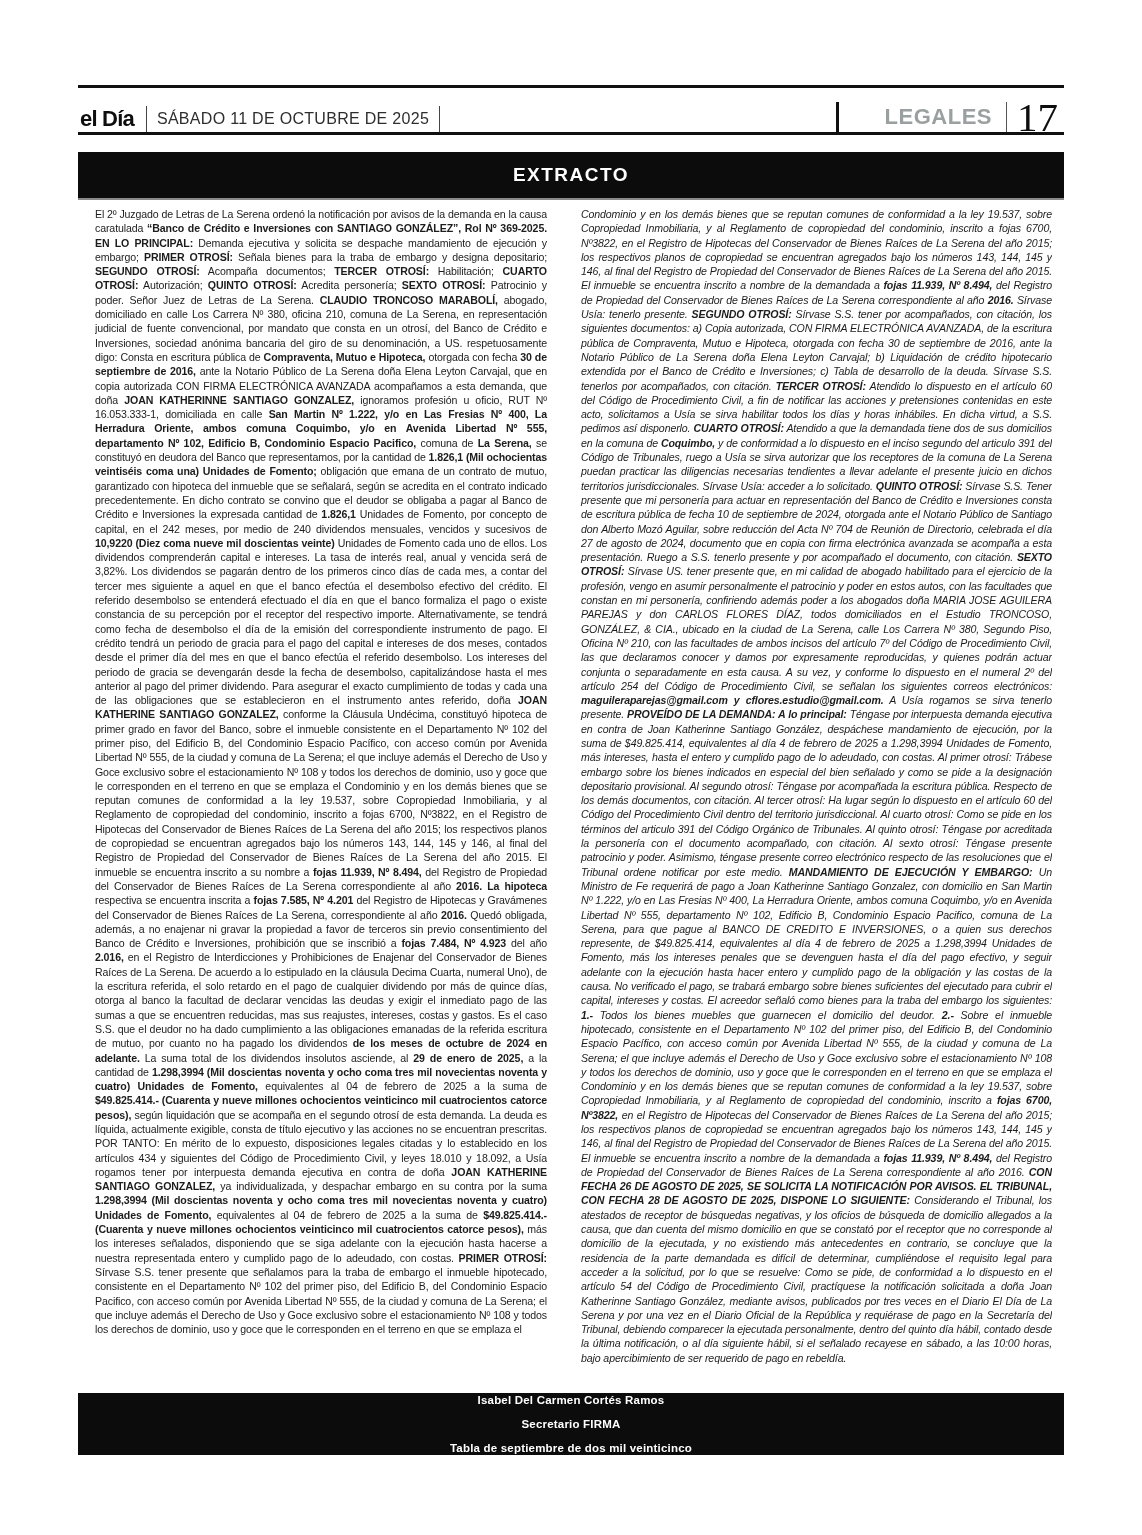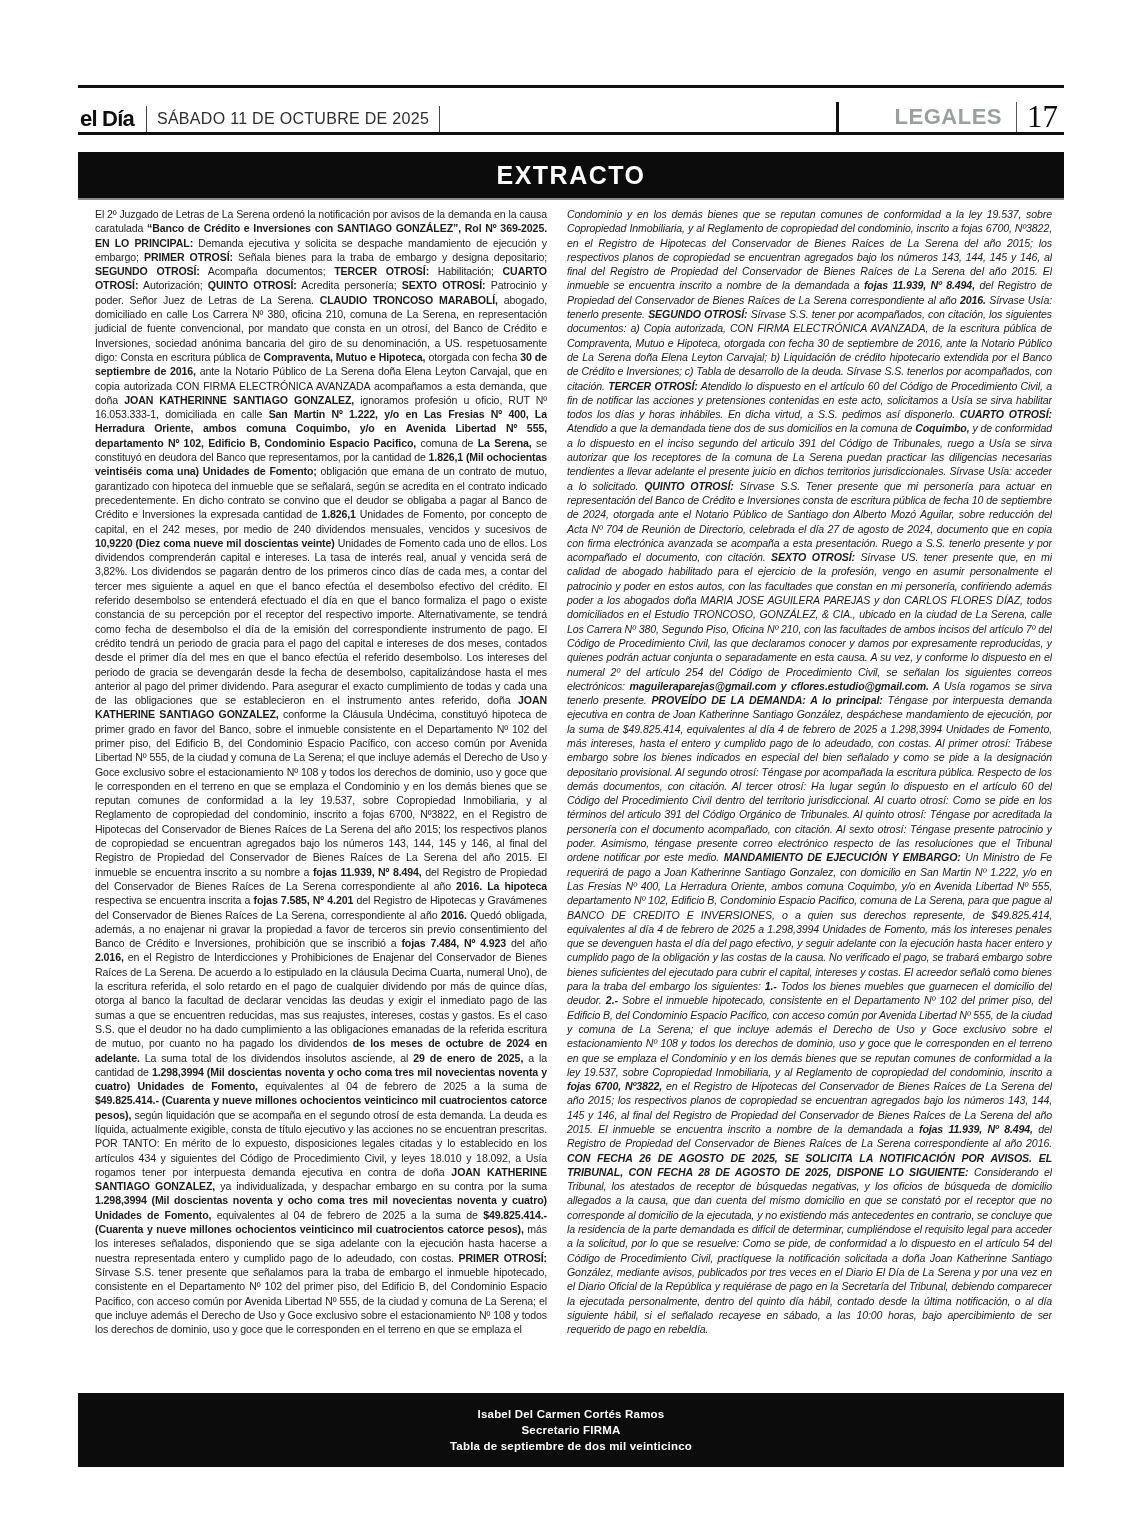--- a/index.html
+++ b/index.html
@@ -12,37 +12,37 @@
   .mast-left{flex:1;display:flex;align-items:center;padding-left:2px;}
   .brand{font-weight:bold;font-size:22px;letter-spacing:-0.8px;color:#0e0e0e;}
   .date-wrap{display:flex;align-items:center;margin-left:12px;height:26px;
              border-left:1px solid #444;border-right:1px solid #444;padding:0 10px;}
   .date{font-size:16px;color:#2e2e2e;letter-spacing:0.3px;}
   .mast-right{width:228px;box-sizing:border-box;border-left:3px solid #101010;display:flex;
               align-items:center;justify-content:flex-end;padding-right:6px;}
   .section-name{font-weight:bold;font-size:22px;letter-spacing:0.5px;color:#9aa0a0;}
   .page-num-wrap{display:flex;align-items:center;margin-left:14px;border-left:1px solid #555;
                  padding-left:10px;height:30px;}
-  .page-num{font-family:"Liberation Serif",serif;font-size:31px;color:#0d0d0d;line-height:30px;}
+  .page-num{font-family:"Liberation Serif",serif;font-size:41px;color:#0d0d0d;line-height:30px;}
 
   
   .banner{position:absolute;left:78px;top:152px;width:986px;height:48px;background:#0c0c0c;
           border-bottom:2px solid #8a8a8a;box-sizing:border-box;display:flex;align-items:center;justify-content:center;}
-  .banner-title{color:#ffffff;font-weight:bold;font-size:25px;letter-spacing:1.5px;}
+  .banner-title{color:#ffffff;font-weight:bold;font-size:19px;letter-spacing:1.5px;}
 
   
-  .columns{position:absolute;left:95px;top:207px;width:957px;height:1187px;display:flex;gap:20px;overflow:hidden;}
+  .columns{position:absolute;left:95px;top:207px;width:957px;height:1187px;display:flex;gap:34px;overflow:hidden;}
   .col{text-align:justify;font-size:10.6px;line-height:14.3px;letter-spacing:-0.12px;color:#1c1c1c;}
   .col-left{width:452px;}
   .col-right{flex:1;font-style:italic;}
   .col .b{font-weight:bold;}
 
   
-  .footer{position:absolute;left:78px;top:1393px;width:986px;height:74px;background:#0c0c0c;
-          box-sizing:border-box;display:flex;flex-direction:column;align-items:center;justify-content:center;gap:1px;}
+  .footer{position:absolute;left:78px;top:1393px;width:986px;height:62px;background:#0c0c0c;
+          box-sizing:border-box;display:flex;flex-direction:column;align-items:center;justify-content:center;gap:9px;}
   .footer-line{color:#ffffff;font-weight:bold;font-size:11.5px;line-height:15px;letter-spacing:0.2px;}
 </style>
 </head>
 <body>
 
 <div id="page">
 
   <div class="masthead">
     <div class="mast-left">
       <span class="brand">el Día</span>

